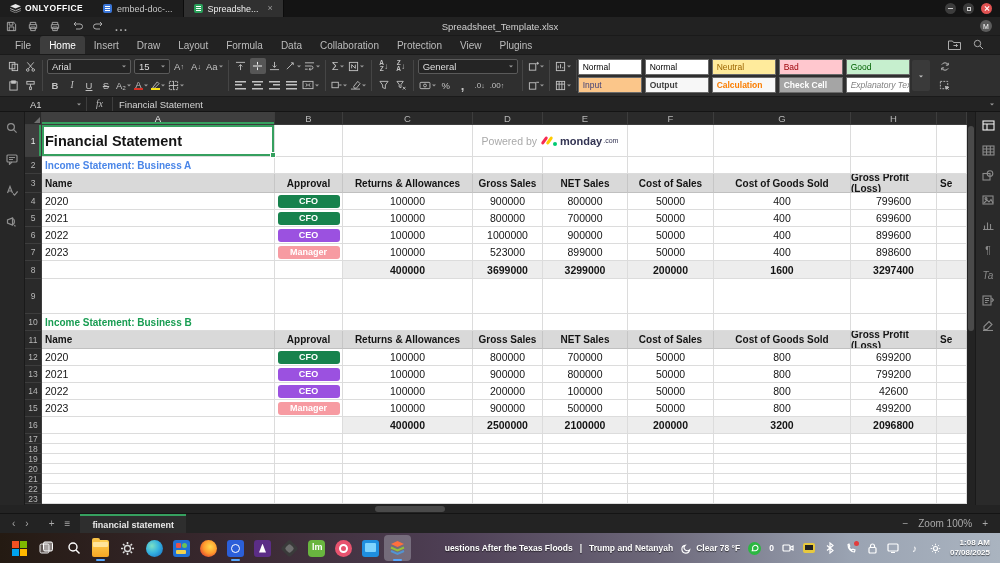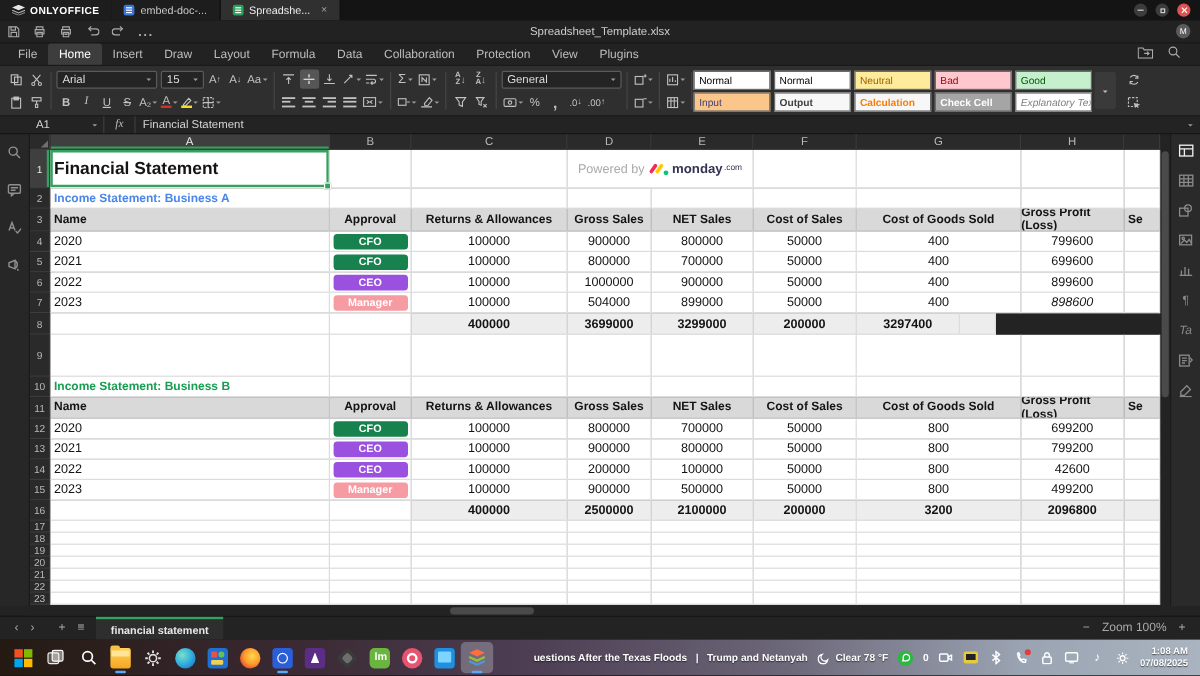--- a/index.html
+++ b/index.html
@@ -1,21 +1,21 @@
 <!DOCTYPE html>
 <html><head>
 <meta charset="utf-8">
 <style>
   *{margin:0;padding:0;box-sizing:border-box}
   html,body{width:1000px;height:563px;overflow:hidden;background:#111;font-family:"Liberation Sans",sans-serif}
   #app{position:relative;width:1000px;height:563px;display:flex;flex-direction:column}
 
   
   #titlebar{height:17px;background:#141414;display:flex;align-items:stretch;color:#ddd;font-size:9px}
-  .brand{display:flex;align-items:center;gap:4px;padding:4px 10px;background:#1d1d1d}
+  .brand{display:flex;align-items:flex-end;gap:4px;padding:4px 10px;background:#1d1d1d}
   .brand b{font-size:8.5px;letter-spacing:.4px;color:#fff}
   .oo-logo{width:11px;height:9px;display:inline-block}
   .apptab{display:flex;align-items:center;gap:5px;padding:0 10px;background:#1d1d1d;border-right:1px solid #0c0c0c;color:#c7c7c7;max-width:120px}
   .apptab.active{background:#303030;color:#eee}
   .tabicon{width:9px;height:9px;border-radius:2px;display:inline-block;flex:none}
   .tabicon.doc{background:#3a76d9}
   .tabicon.sheet{background:#2aa05a}
   .tabicon i{display:block;margin:2px auto 0;width:5px;height:5px;background:
     linear-gradient(#fff,#fff) 0 0/5px 1px no-repeat,
     linear-gradient(#fff,#fff) 0 2px/5px 1px no-repeat,
@@ -685,35 +685,36 @@
           <div class="cell num" style="width: 86px;">899600</div>
           <div class="cell" style="width: 30px;"></div>
         </div>
         <div class="srow" style="height: 17px;">
           <div class="rownum" style="width: 17px;">7</div>
           <div class="cell year" style="width: 233px;">2023</div>
           <div class="cell chipcell" style="width: 68px;">
             <span class="chip" style="background: rgb(247, 155, 162);">Manager</span>
           </div>
           <div class="cell num" style="width: 130px;">100000</div>
-          <div class="cell num" style="width: 70px;">504000</div>
+          <div class="cell num" style="width: 70px;">523000</div>
           <div class="cell num" style="width: 85px;">899000</div>
           <div class="cell num" style="width: 86px;">50000</div>
           <div class="cell num" style="width: 137px;">400</div>
-          <div class="cell num" style="width: 86px; font-style: italic;">898600</div>
+          <div class="cell num" style="width: 86px;">898600</div>
           <div class="cell" style="width: 30px;"></div>
         </div>
         <div class="srow" style="height: 18px;">
           <div class="rownum" style="width: 17px;">8</div>
           <div class="cell" style="width: 233px;"></div>
           <div class="cell" style="width: 68px;"></div>
           <div class="cell num tot" style="width: 130px;">400000</div>
           <div class="cell num tot" style="width: 70px;">3699000</div>
           <div class="cell num tot" style="width: 85px;">3299000</div>
           <div class="cell num tot" style="width: 86px;">200000</div>
+          <div class="cell num tot" style="width: 137px;">1600</div>
           <div class="cell num tot" style="width: 86px;">3297400</div>
           <div class="cell tot" style="width: 30px;"></div>
         </div>
         <div class="srow" style="height: 35px;">
           <div class="rownum" style="width: 17px;">9</div>
           <div class="cell" style="width: 233px;"></div>
           <div class="cell" style="width: 68px;"></div>
           <div class="cell" style="width: 130px;"></div>
           <div class="cell" style="width: 70px;"></div>
           <div class="cell" style="width: 85px;"></div>

